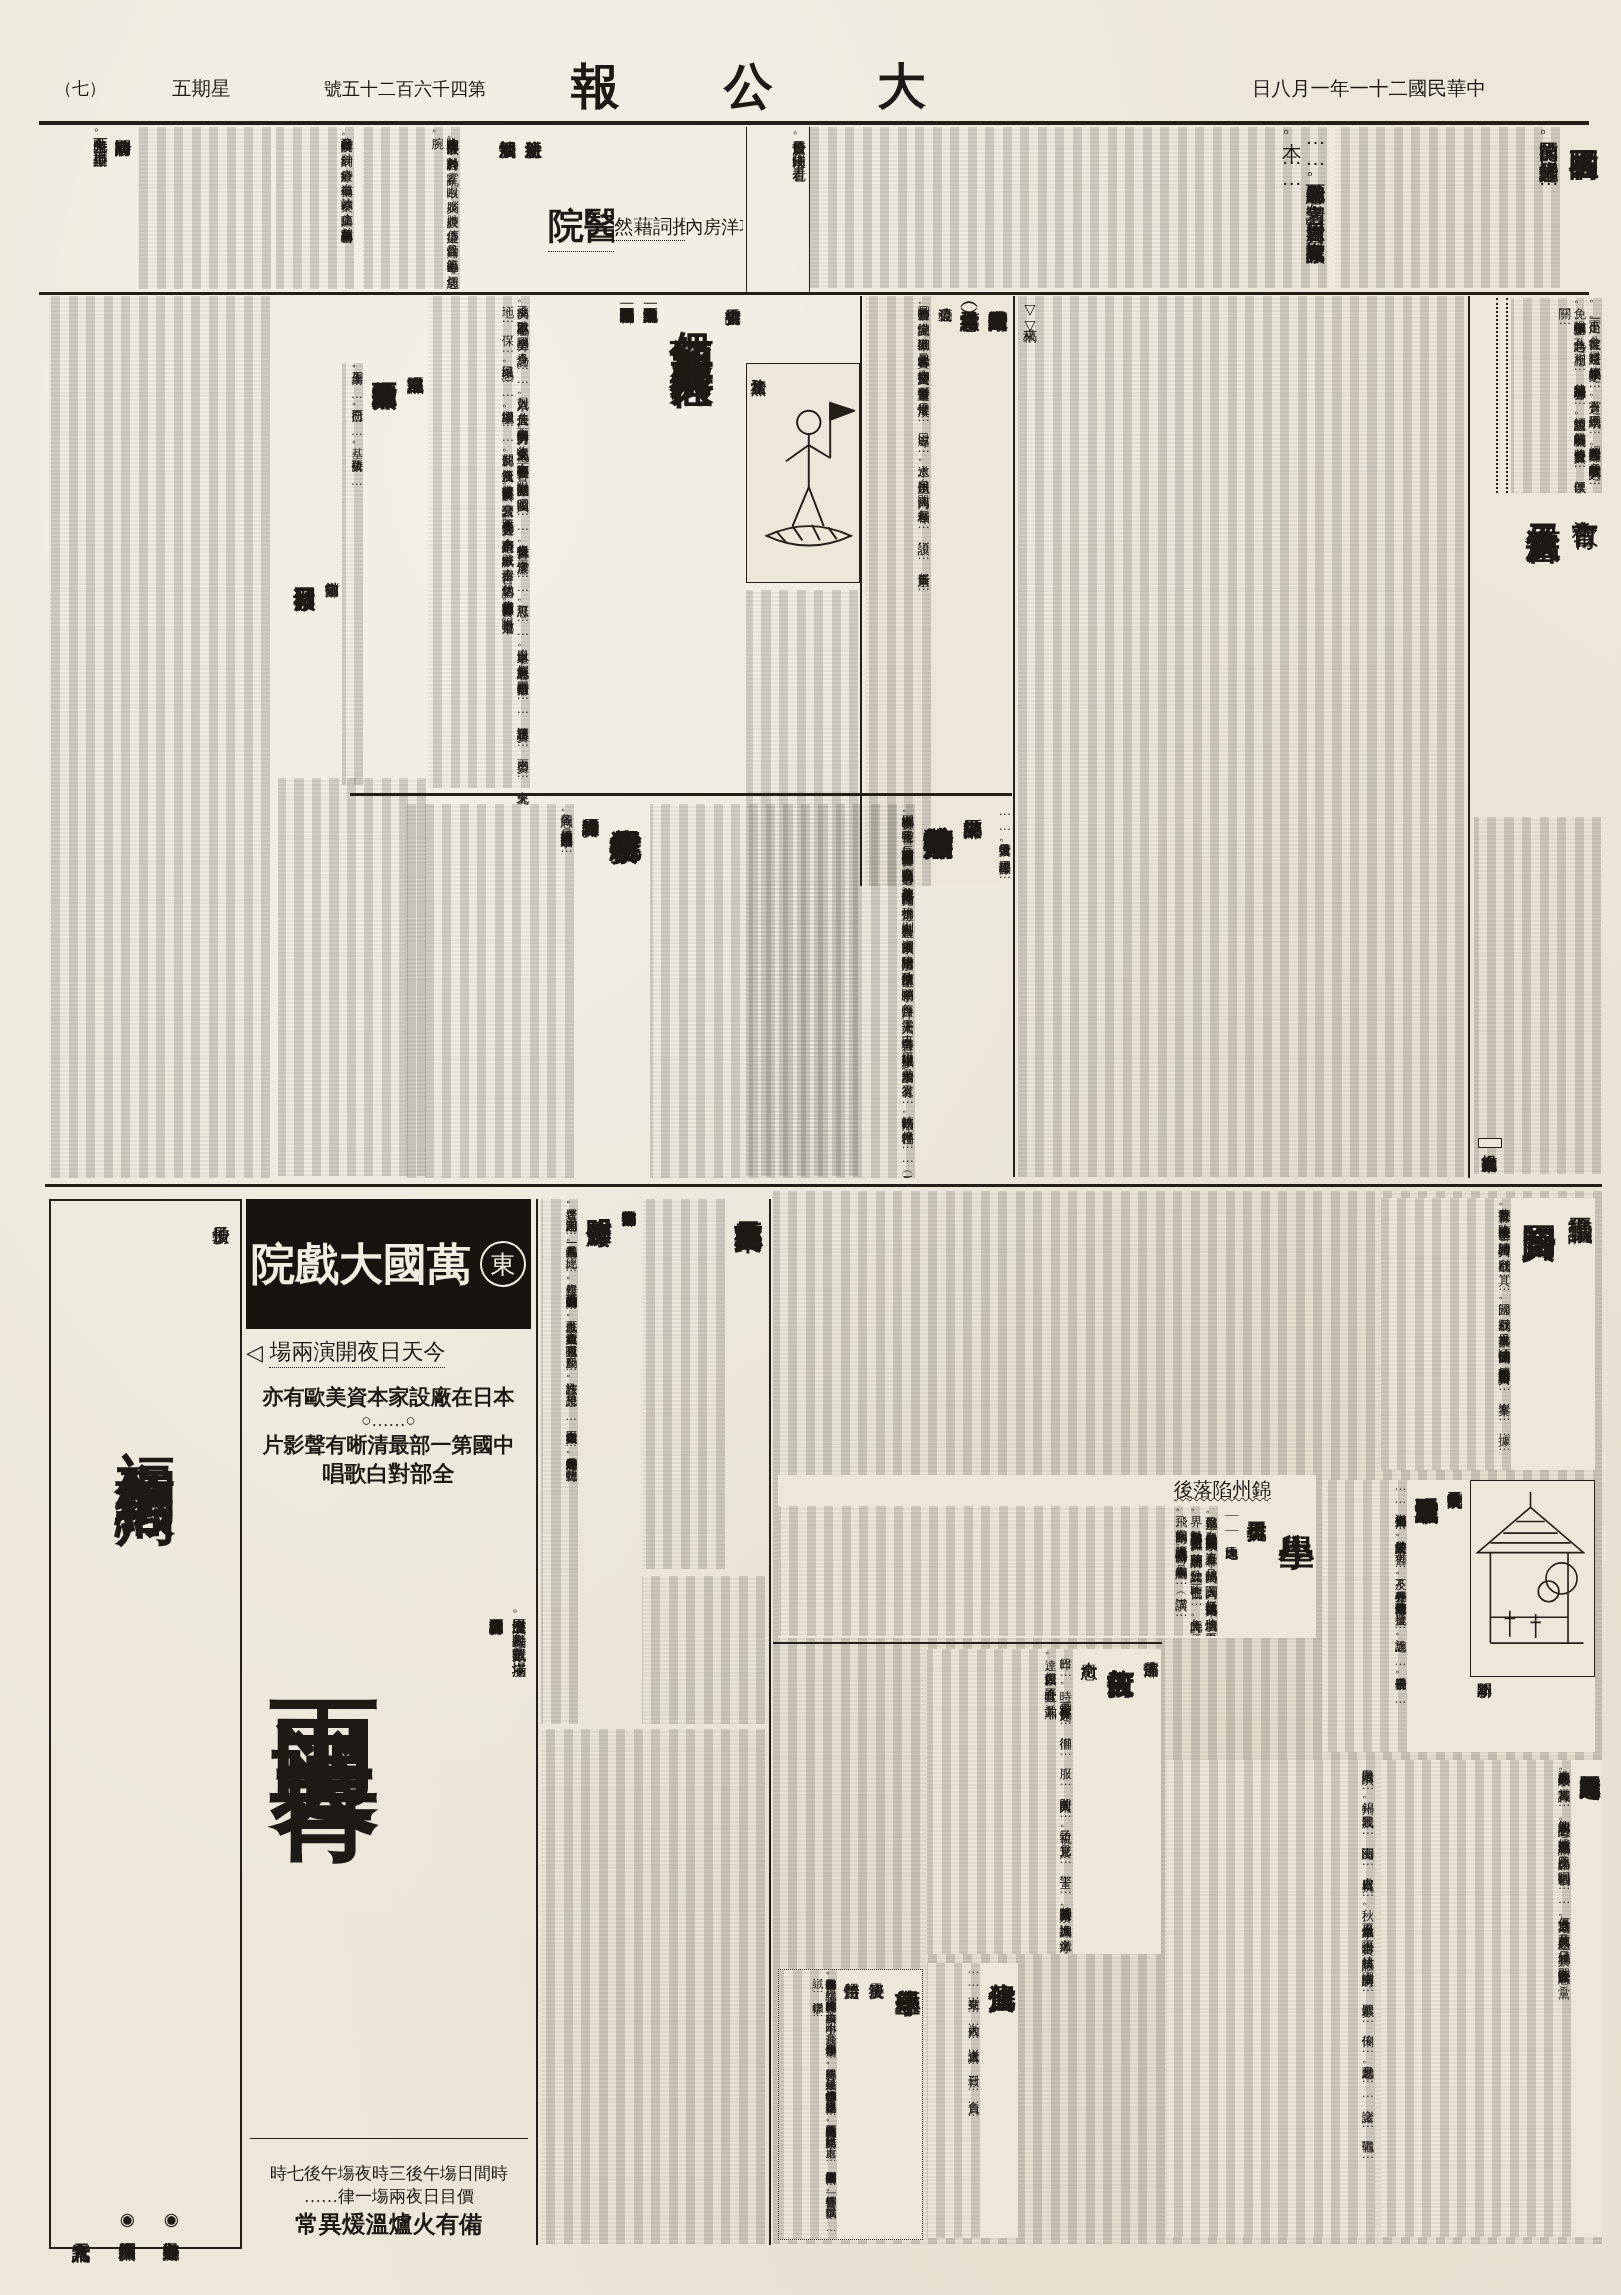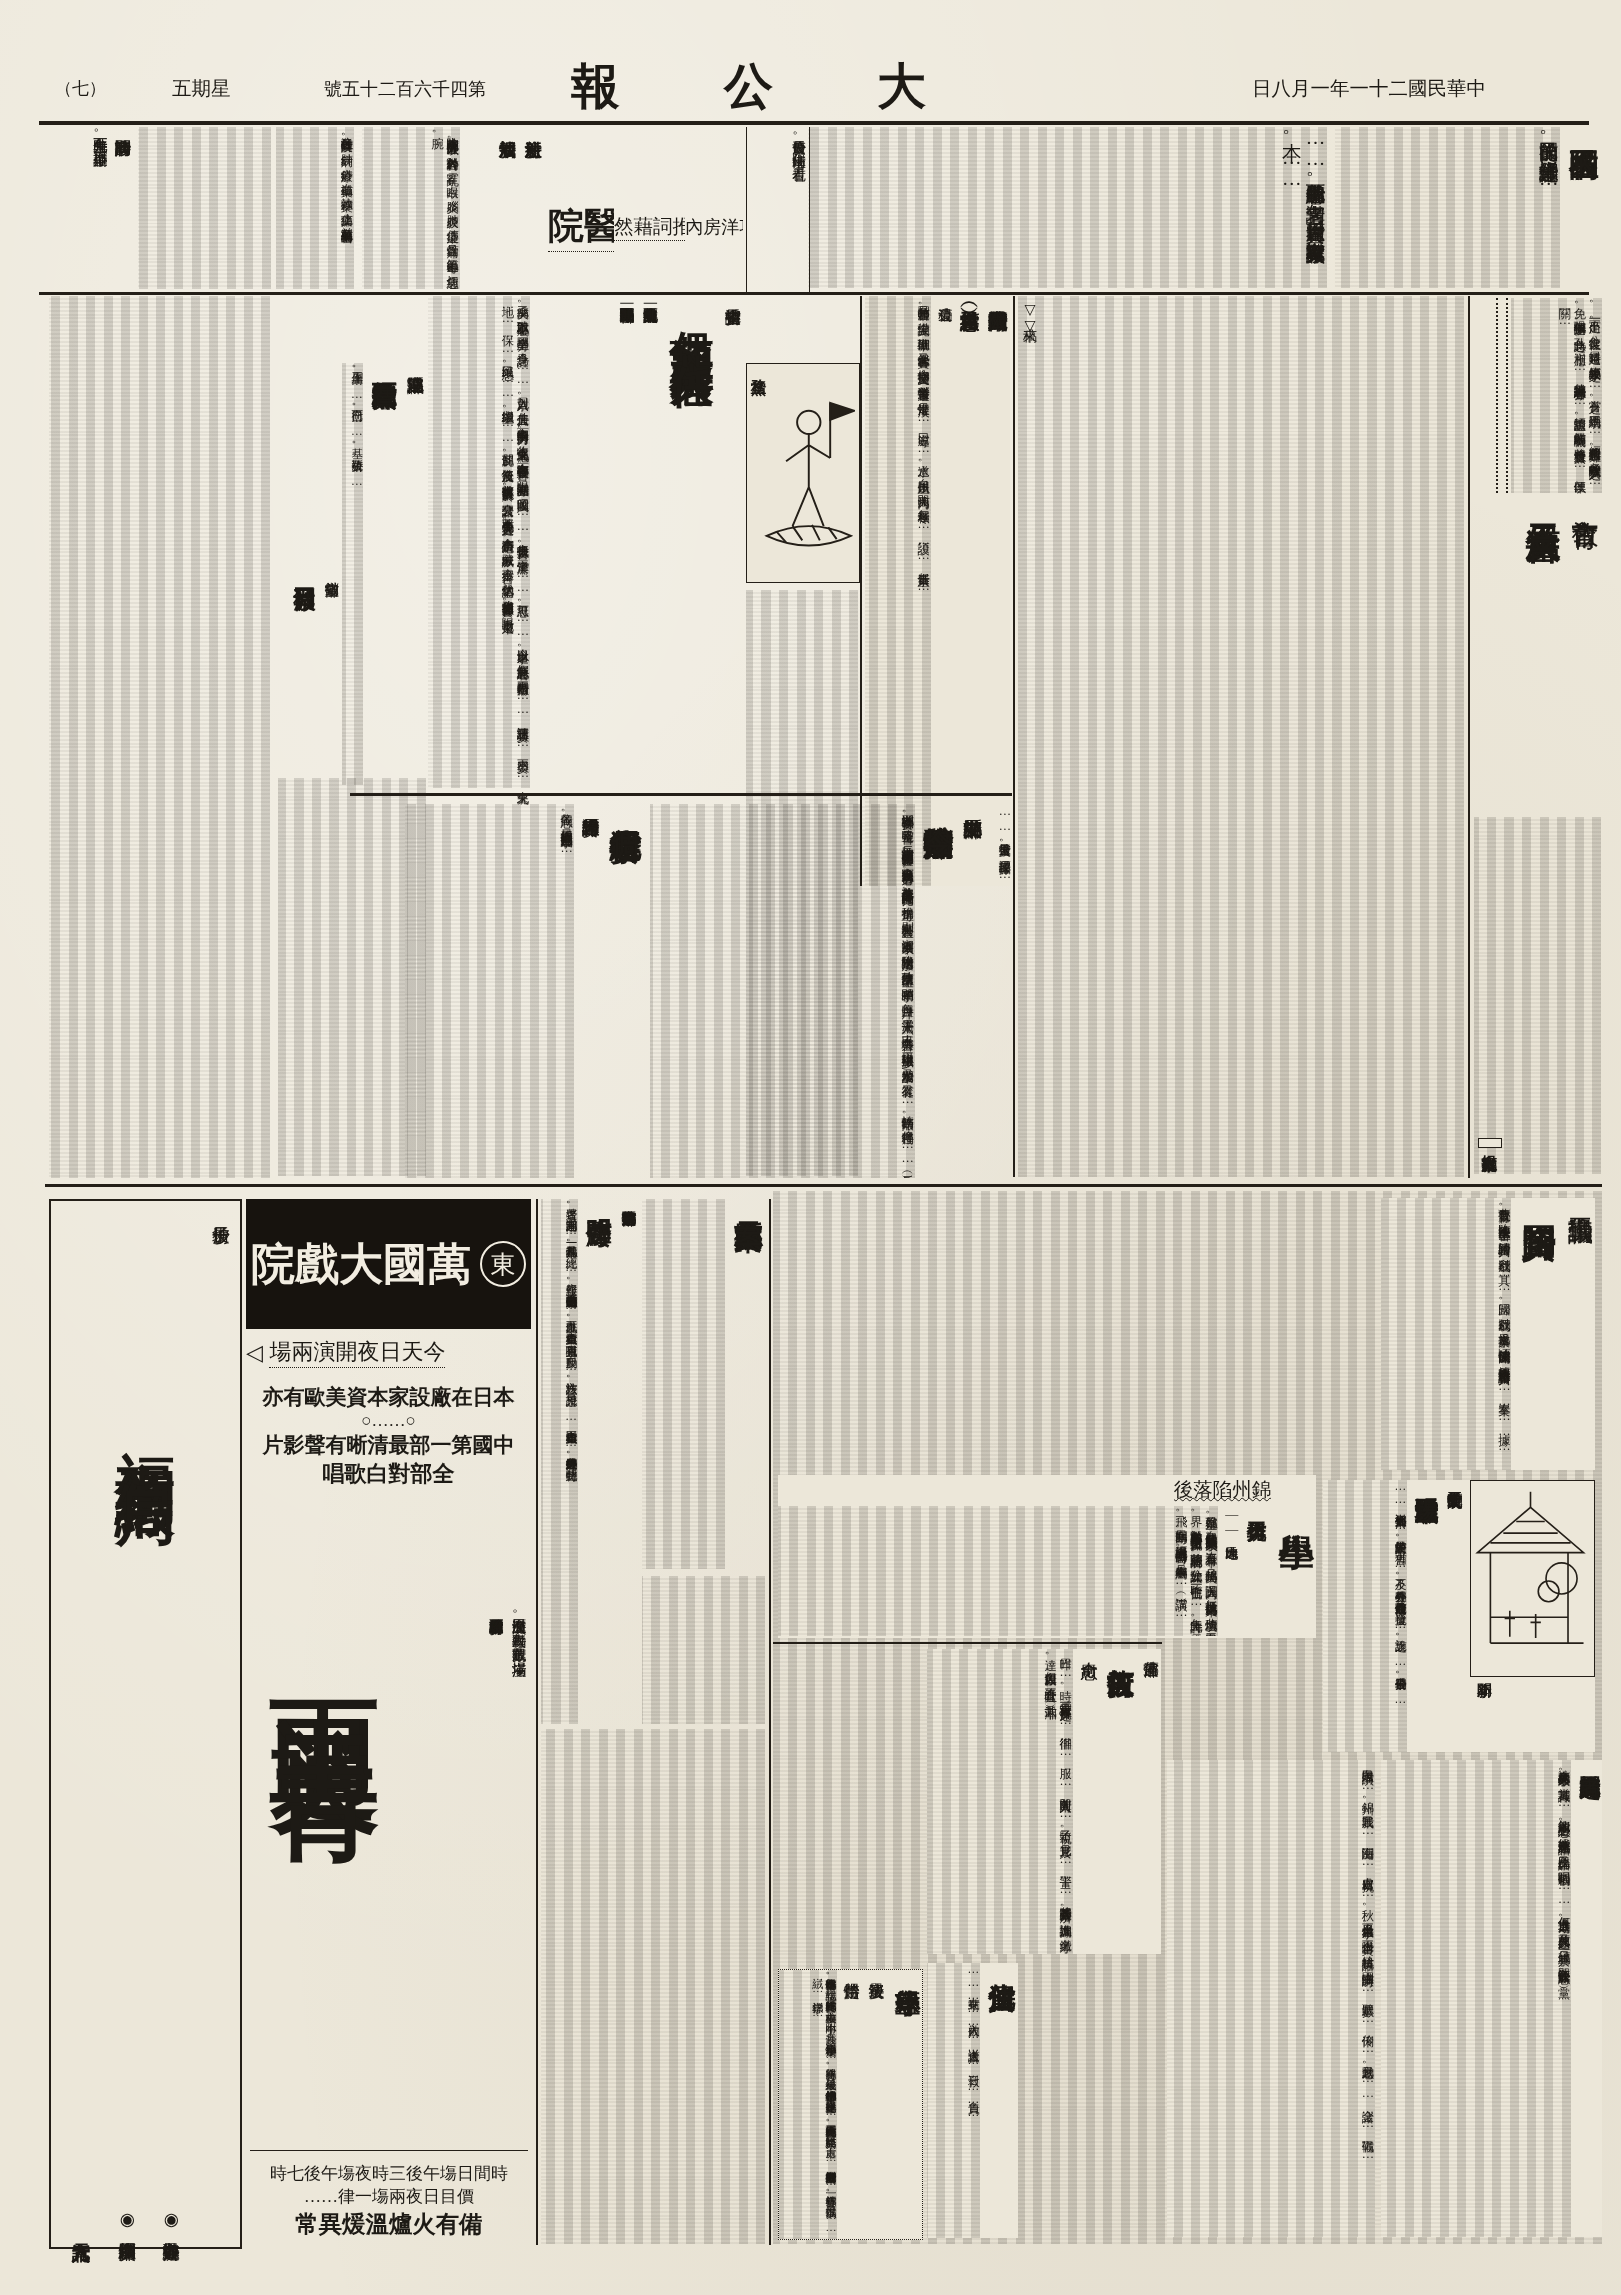--- a/index.html
+++ b/index.html
@@ -173,21 +173,21 @@
       <div class="rev b" style="font-size:21px;">亦有歐美資本家設廠在日本</div>
       <div class="rev" style="font-size:17px;">○……○</div>
       <div class="rev b" style="font-size:21px;">片影聲有晰清最部一第國中</div>
       <div class="rev b" style="font-size:22px;">唱歌白對部全</div>
     </div>
     <div class="abs v b" style="left:11.7px;top:415px;height:636px;font-size:110px;letter-spacing:17px;">雨過天青</div>
     <div class="abs row" style="right:3.9px;top:409px;width:104px;height:519px;">
       <div class="v fcol" style="font-size:14.3px;">上海漢口歷次公演。每次轟動。觀眾數十萬。場場滿座。</div>
       <div class="v fcol" style="font-size:14.3px;">片經內政敎育兩部電影檢查委員會檢查發給許可證</div>
     </div>
-    <div class="abs" style="left:3.9px;bottom:5.2px;width:278px;text-align:center;border-top:1.9px solid #241f18;padding-top:11px;">
+    <div class="abs" style="left:3.9px;bottom:5.2px;width:278px;text-align:center;border-top:1.9px solid #241f18;padding-top:23px;">
       <div class="rev" style="font-size:17px;">時七後午塲夜時三後午塲日間時</div>
       <div class="rev" style="font-size:17px;">……律一塲兩夜日目價</div>
       <div class="rev b" style="font-size:23.4px;">常異煖溫爐火有備</div>
     </div>
   </div>
   <div class="vrule" style="left:536px;top:1199px;height:1046px;"></div>
 
   <div class="abs row" style="left:541px;top:1199px;width:97px;height:525px;">
     <div class="v fcol" style="font-size:15px;">湖南省黨部郵件檢查處緊要啓事</div>
     <div class="v fcol b" style="font-size:26px;">聲明作廢</div>

